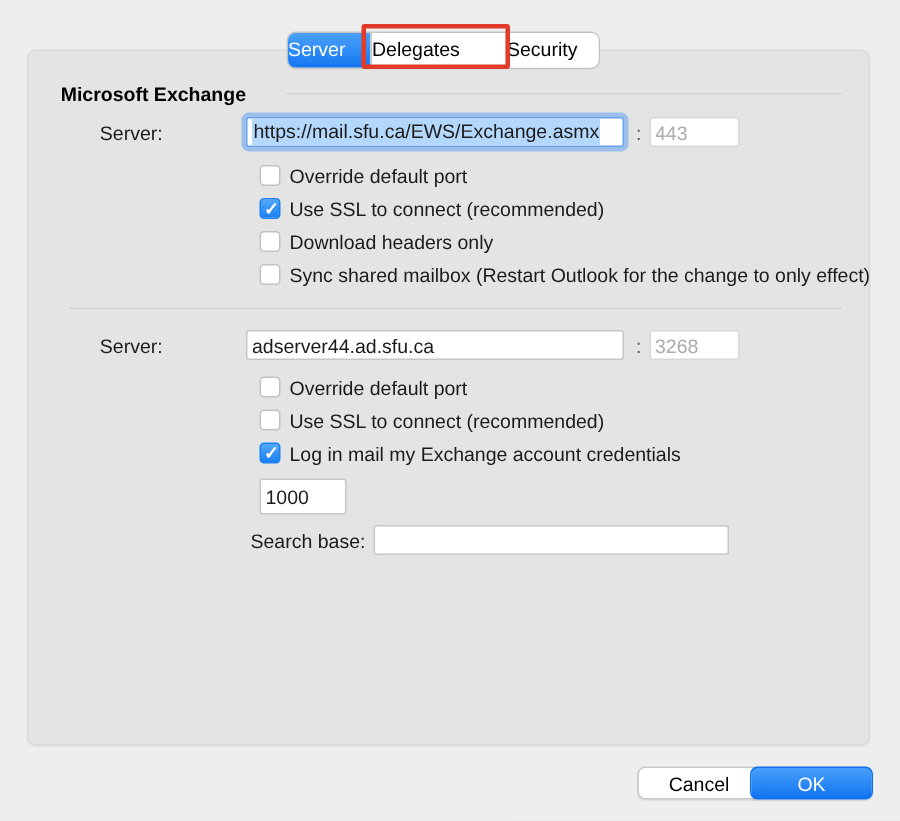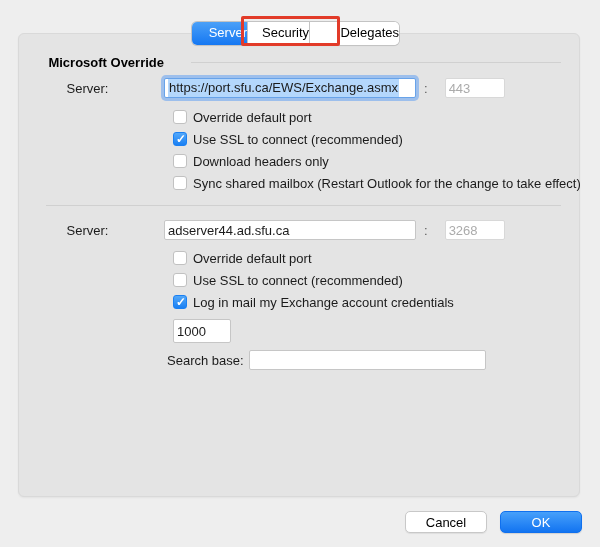--- a/index.html
+++ b/index.html
@@ -23,22 +23,22 @@
   .tabs {
     position: absolute; left: 192px; top: 22px;
     display: flex; height: 23px;
     border-radius: 5px;
     box-shadow: 0 0 0 1px #c3c3c3, 0 1px 1px rgba(0,0,0,0.12);
     background: #ffffff;
     z-index: 3;
   }
   .tab {
     height: 23px; line-height: 22px;
-    text-align: right; cursor: default;
-    background: #ffffff; color: #000; padding-left: 14px;
+    text-align: left; cursor: default;
+    background: #ffffff; color: #000;
   }
   .tab + .tab { border-left: 1px solid #c3c3c3; }
   .tab:first-child { border-radius: 5px 0 0 5px; }
   .tab:last-child  { border-radius: 0 5px 5px 0; }
   .tab.selected {
     background: linear-gradient(#4aa0f8, #1577f2);
     color: #ffffff; border-color: #1577f2;
   }
   .tab-server    { width: 55px; }
   .tab-delegates { width: 90px; }
@@ -73,21 +73,21 @@
   }
   .server-field { width: 252px; margin-left: 8px; }
   .server-field.focused {
     border-color: #68a3e9;
     box-shadow: 0 0 0 3px rgba(98,161,242,0.55);
     display: flex; align-items: center; overflow: hidden;
   }
   .sel-text { background: #b4d7fc; padding: 1px 1px; white-space: nowrap; }
   .port-sep { margin-left: 8px; color: #5a5a5a; }
   .port-field {
-    width: 60px; margin-left: 17px;
+    width: 60px; margin-left: 5px;
     border-color: #d8d8d8; color: #ababab;
   }
   
   .check-row { left: 154px; height: 16px; }
   .checkbox {
     width: 14px; height: 14px; flex: none;
     background: #ffffff; border: 1px solid #c1c1c1;
     border-radius: 3px; margin-right: 6px;
     position: relative;
   }
@@ -102,73 +102,73 @@
   .misc-row { left: 148px; }
   .max-field { width: 58px; height: 24px; margin-left: 6px; }
   .search-field { width: 237px; height: 20px; margin-left: 5px; }
   
   .btn {
     position: absolute; top: 511px; height: 22px;
     border-radius: 5px; text-align: center; line-height: 21px;
     font-size: 13px; cursor: default;
   }
   .btn-cancel {
-    left: 405px; width: 82px;
+    left: 425px; width: 82px;
     background: #ffffff; border: 1px solid #c8c8c8;
     color: #000; box-shadow: 0 1px 1px rgba(0,0,0,0.07);
   }
   .btn-ok {
     left: 500px; width: 82px;
     background: linear-gradient(#47a0fa, #1274f1);
     border: 1px solid #1070ee; color: #ffffff;
     box-shadow: 0 1px 1px rgba(0,0,0,0.12);
   }
 </style>
 </head>
 <body>
 
 <div class="tabs">
   <div class="tab tab-server selected">Server</div>
+  <div class="tab tab-delegates">Delegates</div>
   <div class="tab tab-security">Security</div>
-  <div class="tab tab-delegates">Delegates</div>
 </div>
 
 <div class="annotation"></div>
 
 <div class="pane">
 
   <div class="row section-row" style="top:20px">
-    <div class="section-title">Microsoft Override</div>
+    <div class="section-title">Microsoft Exchange</div>
     <div class="section-divider"></div>
   </div>
 
   <div class="row" style="top:43px; height:22px">
     <div class="label-col">Server:</div>
     <div class="field server-field focused">
-      <span class="sel-text">https://port.sfu.ca/EWS/Exchange.asmx</span>
+      <span class="sel-text">https://mail.sfu.ca/EWS/Exchange.asmx</span>
     </div>
     <span class="port-sep">:</span>
     <input class="field port-field" readonly="" value="443" style="">
   </div>
 
   <div class="row check-row" style="top:75px">
     <div class="checkbox"></div>
     <span>Override default port</span>
   </div>
   <div class="row check-row" style="top:97px">
     <div class="checkbox checked"></div>
     <span>Use SSL to connect (recommended)</span>
   </div>
   <div class="row check-row" style="top:119px">
     <div class="checkbox"></div>
     <span>Download headers only</span>
   </div>
   <div class="row check-row" style="top:141px">
     <div class="checkbox"></div>
-    <span>Sync shared mailbox (Restart Outlook for the change to take effect)</span>
+    <span>Sync shared mailbox (Restart Outlook for the change to only effect)</span>
   </div>
 
   <div class="row section-row" style="top:163px">
     <div class="section-divider"></div>
   </div>
 
   <div class="row" style="top:185px; height:22px">
     <div class="label-col">Server:</div>
     <input class="field server-field" value="adserver44.ad.sfu.ca" style="">
     <span class="port-sep">:</span>

